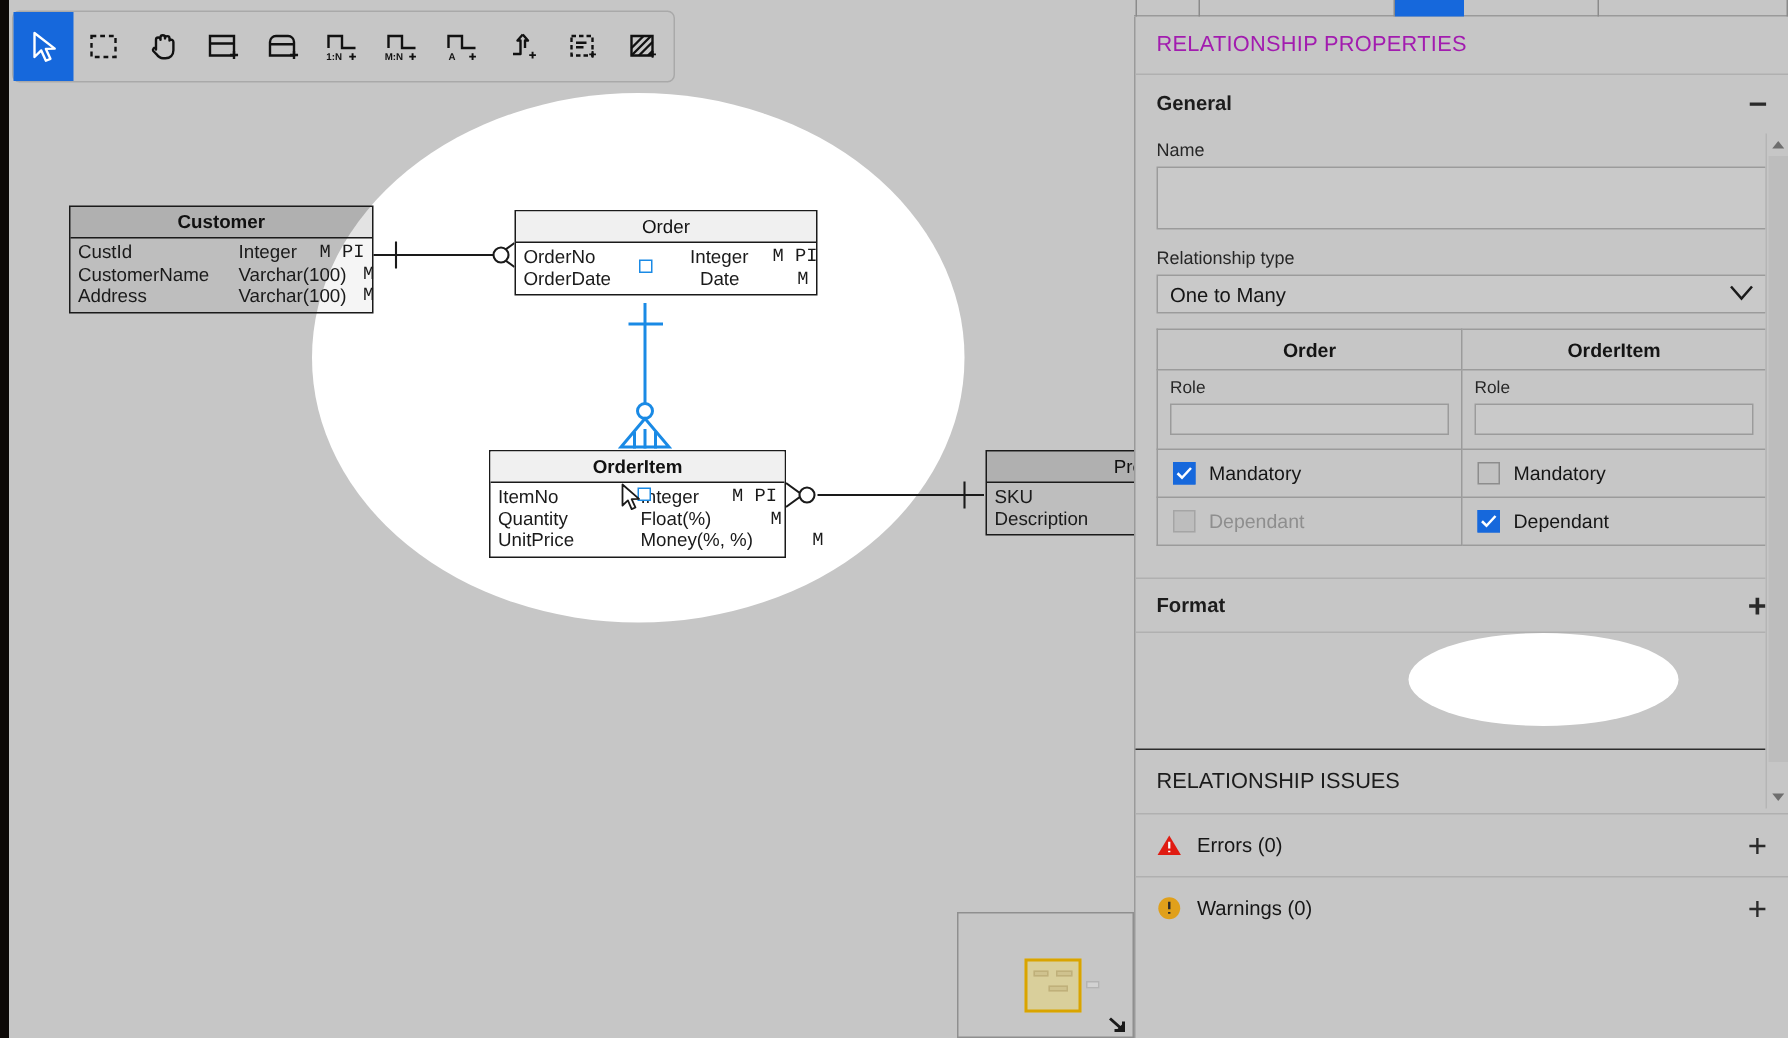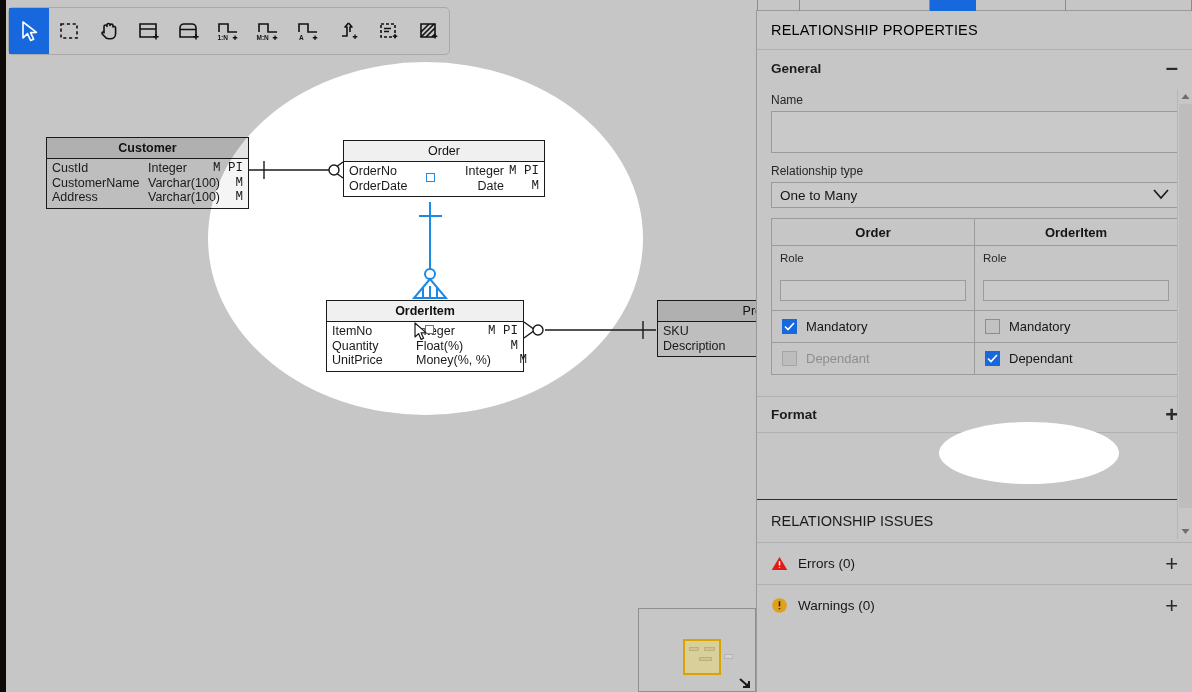--- a/index.html
+++ b/index.html
@@ -44,21 +44,21 @@
   .tbtn .lbl { font-size: 6.5px; font-weight: bold; fill: #111; font-family:"Liberation Sans",sans-serif; }
 
   
   .ertable { position: absolute; border: 1px solid #1a1a1a; z-index: 10; }
   .ertable .ehdr {
     text-align: center; font-size: 12.5px; color: #111;
     border-bottom: 1px solid #1a1a1a; padding: 3px 4px 3px;
     background: rgba(255,255,255,0.0);
   }
   .ertable .ebody { padding: 2px 5px 3px; }
-  .erow { display: flex; font-size: 12.5px; color: #1a1a1a; line-height: 14.5px; white-space: nowrap; }
+  .erow { display: flex; font-size: 12.5px; color: #1a1a1a; line-height: 14.5px; white-space: nowrap; gap: 11px; }
   .erow .c1 { flex: 0 0 auto; }
   .erow .c2 { flex: 1 1 auto; text-align: left; }
   .erow .c3 { flex: 0 0 auto; text-align: right; font-family: Liberation Mono, monospace; }
 
   
   #tbl-customer { left: 46px; top: 137px; width: 203px; background: rgba(0,0,0,0.04); }
   #tbl-customer .ehdr { background: rgba(0,0,0,0.07); font-weight: bold; }
   #tbl-order     { left: 343px; top: 140px; width: 202px; background: #ffffff; }
   #tbl-order .ehdr { background: #f0f0f0; }
   #tbl-orderitem { left: 326px; top: 300px; width: 198px; background: #ffffff; }
@@ -100,21 +100,21 @@
   }
   #tabstrip .tseg { position: absolute; top: 0; height: 11px; border-right: 1px solid #8b8b8b; }
   #tabstrip .tactive { background: #1668dc; border: none; }
 
   #panel {
     position: absolute; left: 756px; top: 11px; width: 436px; height: 681px;
     background: #c6c6c6; border-left: 1px solid #9a9a9a;
   }
   #panel-title {
     height: 39px; display: flex; align-items: center; padding-left: 14px;
-    font-size: 14.5px; color: #000000; letter-spacing: .2px;
+    font-size: 14.5px; color: #a21caf; letter-spacing: .2px;
     border-bottom: 1px solid #b0b0b0;
   }
   #panel-scroll { position: relative; height: 450px; border-bottom: 1px solid #2c2c2c; }
   #general-body { padding: 0 14px; }
 
   .section-head {
     display: flex; align-items: center; justify-content: space-between;
     height: 36px; padding: 0 14px; font-size: 13.5px; font-weight: bold; color: #1c1c1c;
   }
   .expander { font-size: 22px; line-height: 14px; color: #2a2a2a; cursor: pointer; user-select: none; }
@@ -138,21 +138,21 @@
   }
   .chev { position: absolute; right: 9px; top: 7px; pointer-events: none; }
 
   
   #role-table { margin-top: 10px; border: 1px solid #9b9b9b; border-collapse: collapse; width: 100%; }
   #role-table td, #role-table th { border: 1px solid #9b9b9b; }
   #role-table th {
     font-size: 13px; font-weight: bold; color: #141414; height: 27px; text-align: center;
   }
   .role-cell { padding: 6px 8px 9px; }
-  .role-cell .rl { font-size: 11.5px; color: #272727; margin-bottom: 16px; }
+  .role-cell .rl { font-size: 11.5px; color: #272727; margin-bottom: 4px; }
   .role-cell input {
     width: 100%; height: 21px; background: #c9c9c9; border: 1px solid #9b9b9b;
     font-family:"Liberation Sans",sans-serif; font-size: 12px; color:#151515; padding: 0 5px;
   }
   .chk-cell { height: 32px; padding-left: 10px; position: relative; }
   .chk { display: flex; align-items: flex-start; gap: 9px; font-size: 13px; color: #161616; cursor: pointer; }
   .chk .box {
     width: 15px; height: 15px; border: 1px solid #8d8d8d; background: #c2c2c2;
     display: inline-flex; align-items: center; justify-content: center; flex: 0 0 auto;
   }

